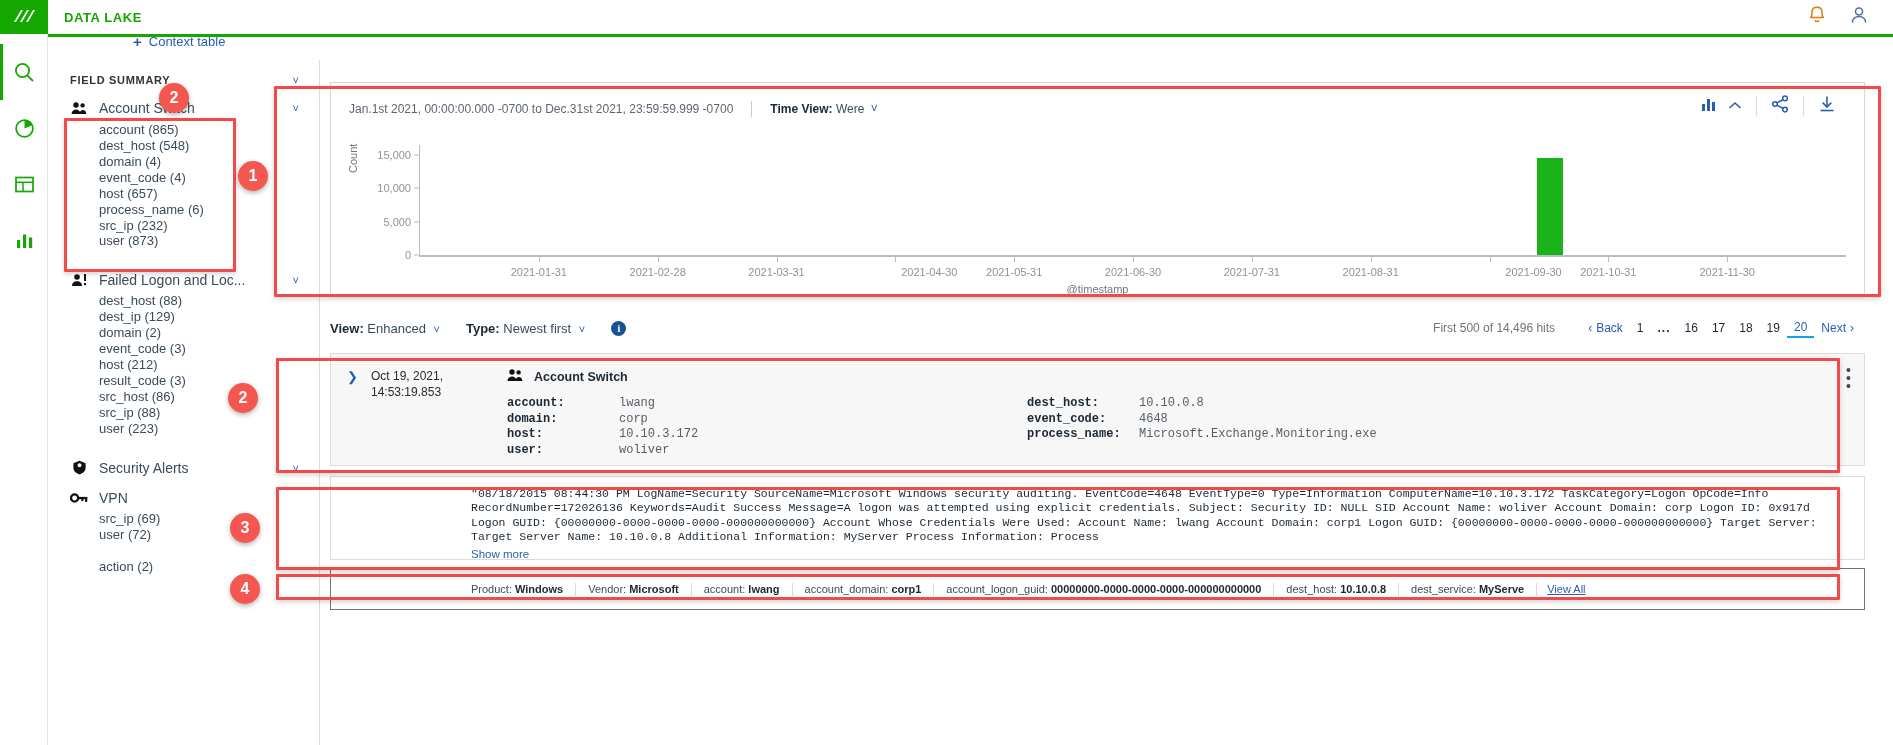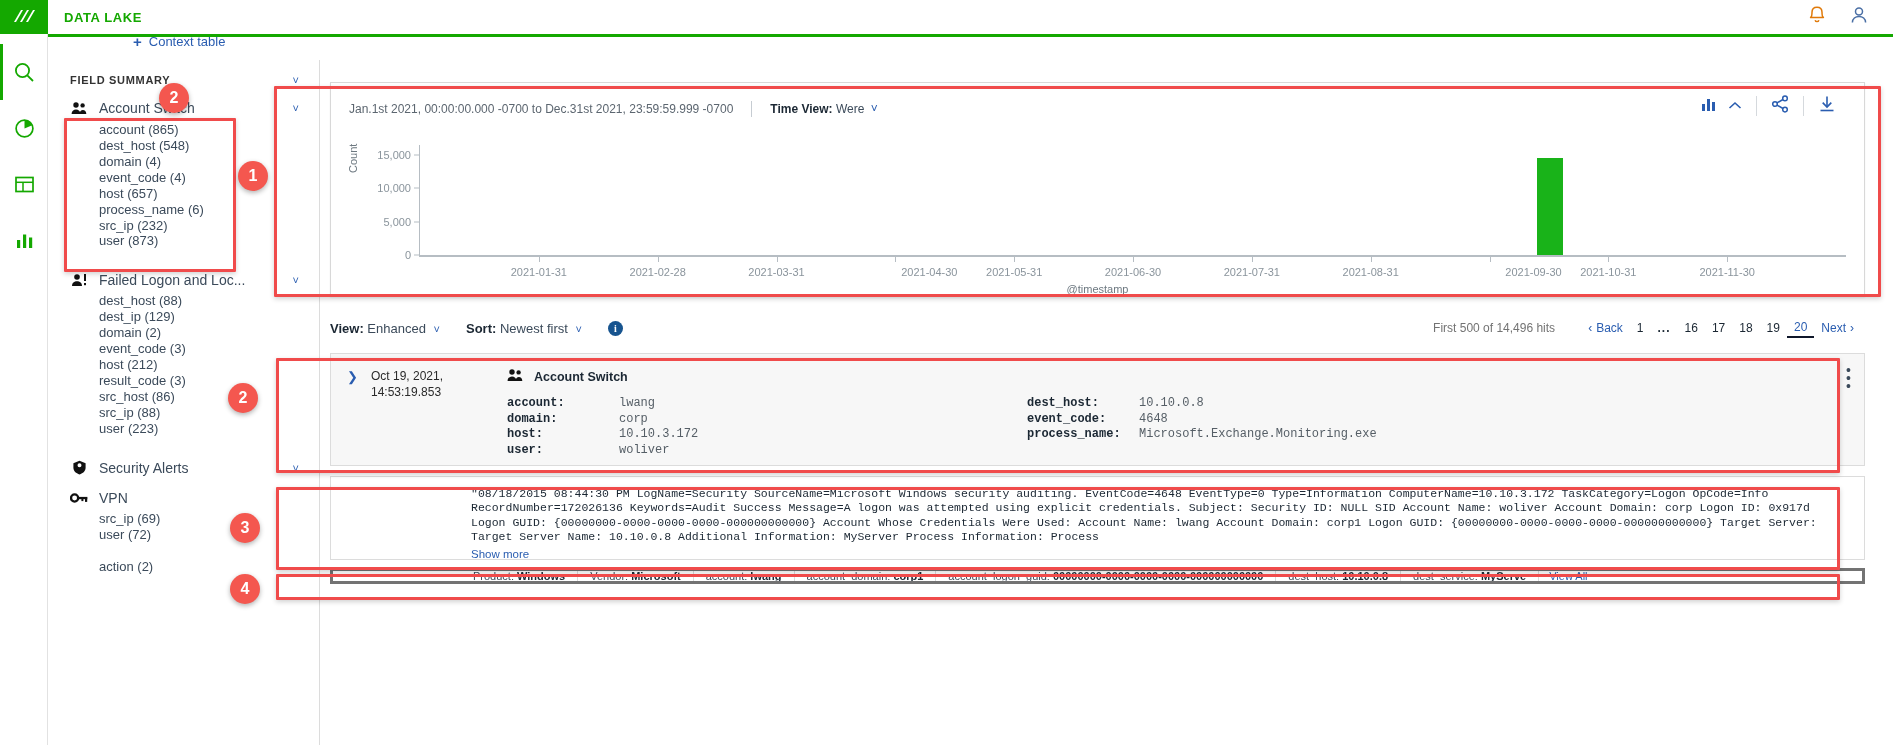--- a/index.html
+++ b/index.html
@@ -168,21 +168,21 @@
     font-size:10px; font-weight:bold; font-family:"Liberation Serif", serif;
     display:inline-flex; align-items:center; justify-content:center;
     vertical-align:middle; cursor:pointer;
   }
   .pager { margin-left:auto; display:flex; align-items:center; gap:0; padding-right:4px; }
   .hits { font-size:12px; color:#737373; margin-right:26px; }
   .pg {
     font-size:12px; color:#2a5db0; padding:2px 7px; cursor:pointer; text-decoration:none;
   }
   .pg.num { color:#1b2733; }
-  .pg.cur { color:#2a5db0; border-bottom:2px solid #0f172a; font-weight:500; }
+  .pg.cur { color:#2a5db0; border-bottom:2px solid #0ea5e9; font-weight:500; }
   .pg.dots { color:#1b2733; letter-spacing:1px; font-weight:bold; cursor:default; }
   .pg.nav { color:#2a5db0; display:flex; align-items:center; gap:4px; }
 
   
   .event-card {
     position:relative; margin:12px 0 0 10px; border:1px solid #dcdcdc;
     background:#f7f7f7; height:113px; padding:14px 16px 0 16px;
     display:flex;
   }
   .ev-expand { width:24px; color:#2a5db0; font-size:13px; cursor:pointer; padding-top:1px; }
@@ -219,22 +219,22 @@
     font-size:11.5px; line-height:14.3px; color:#1b2733;
     font-family:"Liberation Mono", monospace; word-break:break-word;
   }
   .show-more {
     font-size:11.5px; color:#2a5db0; text-decoration:underline; cursor:pointer;
     display:inline-block; margin-top:1px; font-family:"Liberation Sans", sans-serif;
   }
 
   
   .meta-bar {
-    position:relative; margin:8px 0 0 10px; border:3px solid #737373;
-    background:#fff; height:16px; display:flex; align-items:center;
+    position:relative; margin:8px 0 0 10px; border:1px solid #737373;
+    background:#fff; height:42px; display:flex; align-items:center;
     padding-left:128px; overflow:hidden;
   }
   .meta-item {
     font-size:11px; color:#3b4a5a; padding:0 12px; white-space:nowrap;
     border-right:1px solid #dadada; line-height:13px; cursor:pointer;
   }
   .meta-item:last-of-type { border-right:none; }
   .meta-item b { color:#1b2733; font-weight:bold; }
   .view-all {
     font-size:11px; color:#2a5db0; text-decoration:underline; cursor:pointer;
@@ -524,21 +524,21 @@
     <div class="xaxis-label">@timestamp</div>
   </div>
 
   <div class="controls">
     <span class="ctl">
       <b>View:</b>
       <span class="v">Enhanced</span>
       <span class="cv">˅</span>
     </span>
     <span class="ctl">
-      <b>Sort:</b>
+      <b>Type:</b>
       <span class="v">Newest first</span>
       <span class="cv">˅</span>
     </span>
     <span class="info-dot">i</span>
 
     <span class="pager">
       <span class="hits">First 500 of 14,496 hits</span>
       <span class="pg nav">
         <span>‹</span>
         <span>Back</span>

